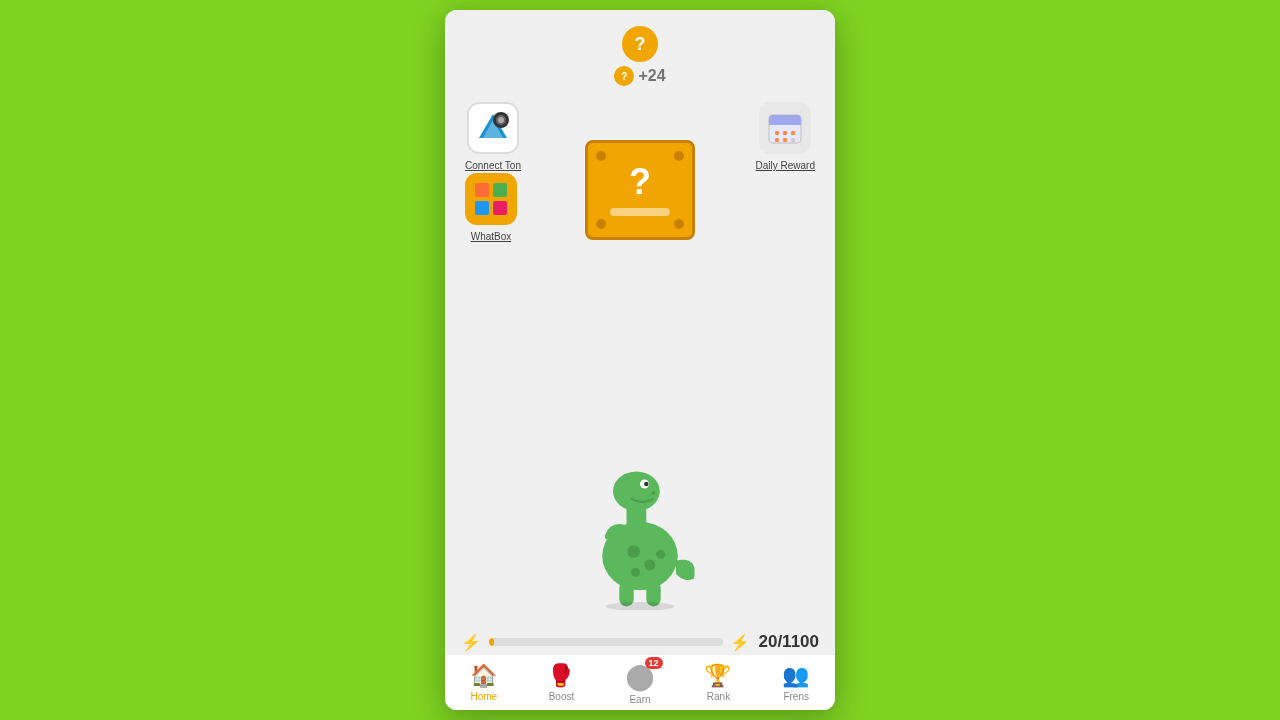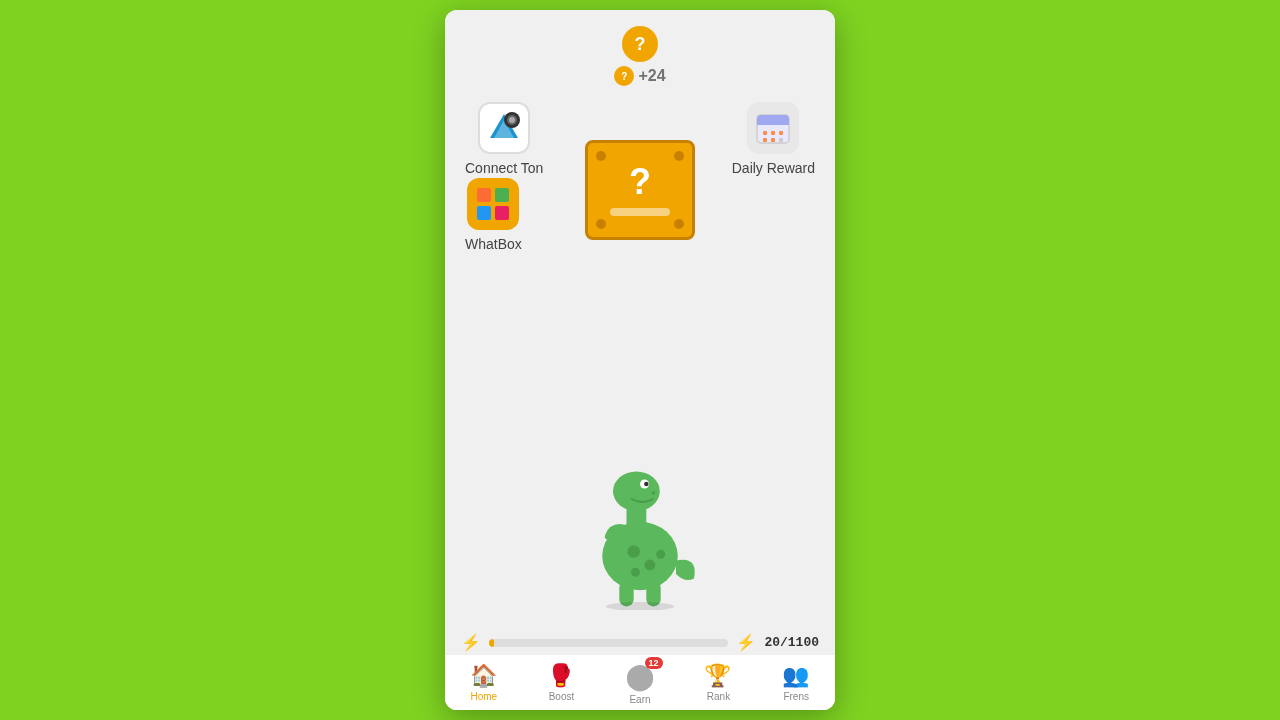--- a/index.html
+++ b/index.html
@@ -143,24 +143,25 @@
     }
 
     .action-item {
       display: flex;
       flex-direction: column;
       align-items: center;
       gap: 6px;
       cursor: pointer;
     }
     .action-label {
-      font-size: 14px;
+      font-size: 10px;
       color: #444;
       text-align: right;
       font-weight: 500;
+      text-decoration: underline;
     }
 
     
     .mystery-box-container {
       position: absolute;
       top: 130px;
       left: 50%;
       transform: translateX(-50%);
     }
     .mystery-box {
@@ -297,24 +298,23 @@
     .progress-bar-fill {
       height: 100%;
       background: #f0a500;
       border-radius: 4px;
     }
     .progress-lightning {
       font-size: 16px;
       color: #f0c000;
     }
     .progress-text {
-      font-size: 13px;
+      font-size: 17px;
       font-weight: 600;
       color: #333;
-      font-family: Liberation Mono, monospace;
     }
 
     
     .bottom-nav {
       position: absolute;
       bottom: 0; left: 0; right: 0;
       height: 56px;
       background: #fff;
       display: flex;
       align-items: center;

